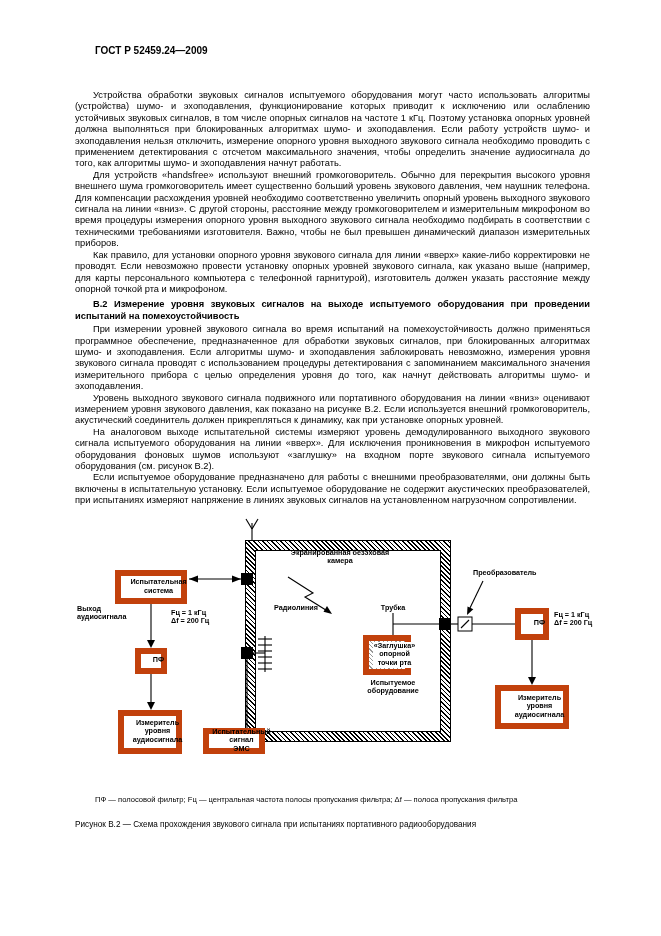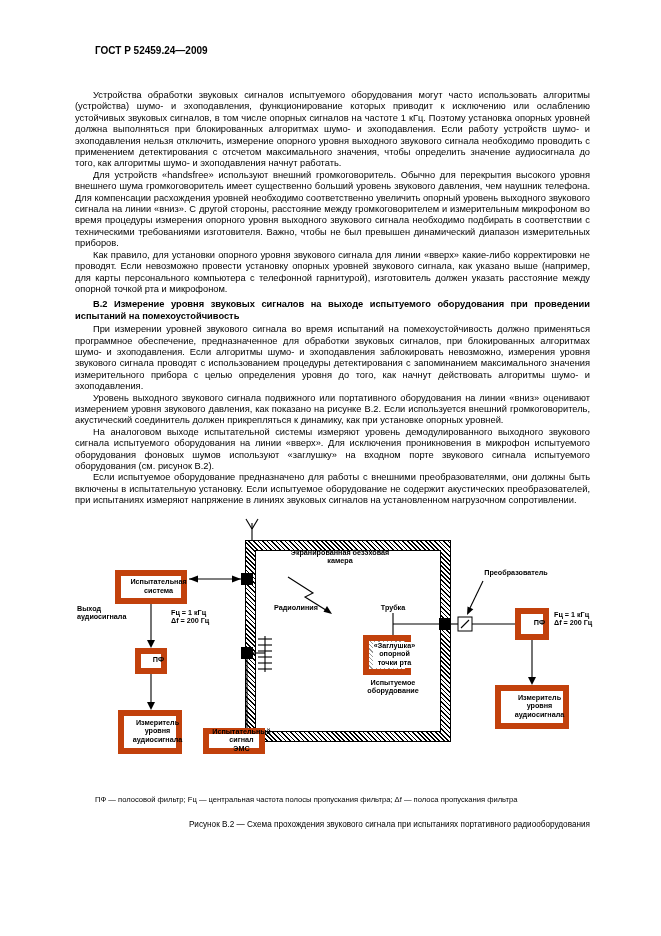--- a/index.html
+++ b/index.html
@@ -54,27 +54,27 @@
   .emc           { left:128px; top:211px; width:62px; height:26px; }
   .chamber-lbl   { left:185px; top:32px;  width:160px; }
   .radio-link    { left:192px; top:87px;  width:58px; }
   .handset-lbl   { left:295px; top:87px;  width:46px; }
   .plug {
     left:288px; top:118px; width:48px; height:40px;
     background:repeating-linear-gradient(45deg,#fff 0,#fff 2px,#999 2px,#999 3px);
   }
   .plug span { background:#fff; padding:0 1px; }
   .eut-lbl       { left:270px; top:162px; width:96px; }
-  .transducer-lbl{ left:398px; top:52px;  width:86px; text-align:center; }
+  .transducer-lbl{ left:398px; top:52px;  width:86px; text-align:left; }
   .filter-right  { left:440px; top:91px;  width:34px; height:32px; }
   .freq-right    { left:479px; top:94px;  width:46px; text-align:left; }
   .meter-right   { left:420px; top:168px; width:74px; height:44px; }
 
   .footnote { font-size:7.6px; margin-top:8px; padding-left:20px; }
-  .caption  { font-size:8.2px; text-align:right; margin-top:16px; }
+  .caption  { font-size:8.2px; text-align:left; margin-top:16px; }
   .pagenum  { font-size:9.5px; margin-top:14px; }
 </style>
 </head>
 <body>
 
 <div class="page">
 
   <div class="doc-header">ГОСТ Р 52459.24—2009</div>
 
   <p class="para">Устройства обработки звуковых сигналов испытуемого оборудования могут часто использовать алгоритмы (устройства) шумо- и эхоподавления, функционирование которых приводит к исключению или ослаблению устойчивых звуковых сигналов, в том числе опорных сигналов на частоте 1 кГц. Поэтому установка опорных уровней должна выполняться при блокированных алгоритмах шумо- и эхоподавления. Если работу устройств шумо- и эхоподавления нельзя отключить, измерение опорного уровня выходного звукового сигнала необходимо проводить с применением детектирования с отсчетом максимального значения, чтобы определить значение аудиосигнала до того, как алгоритмы шумо- и эхоподавления начнут работать.</p>

